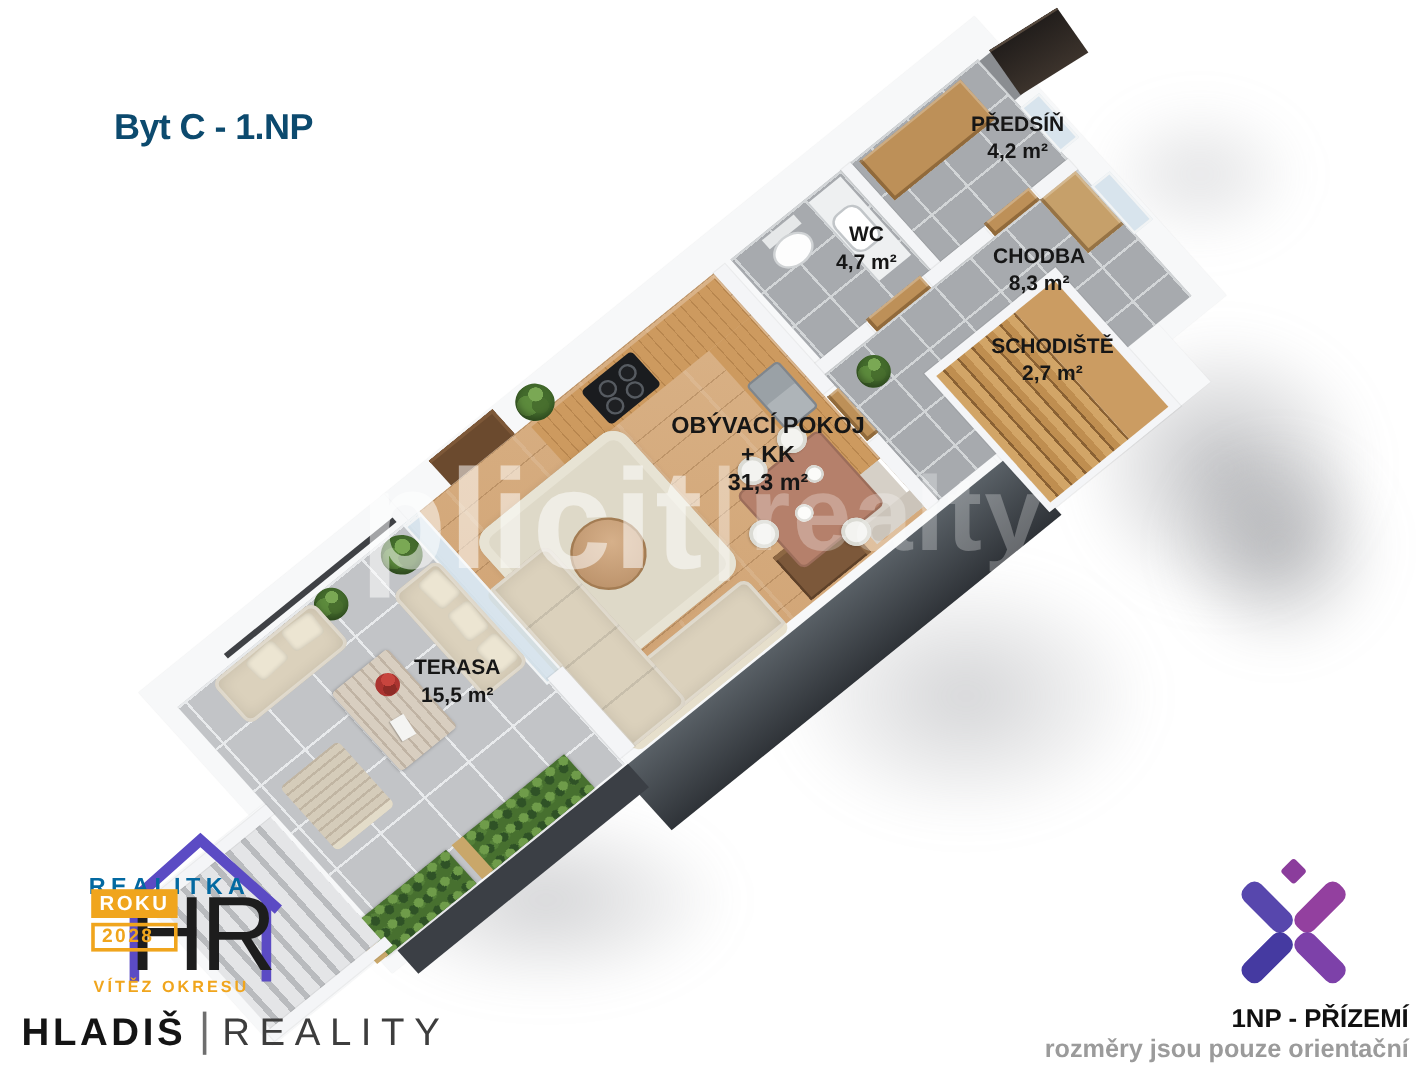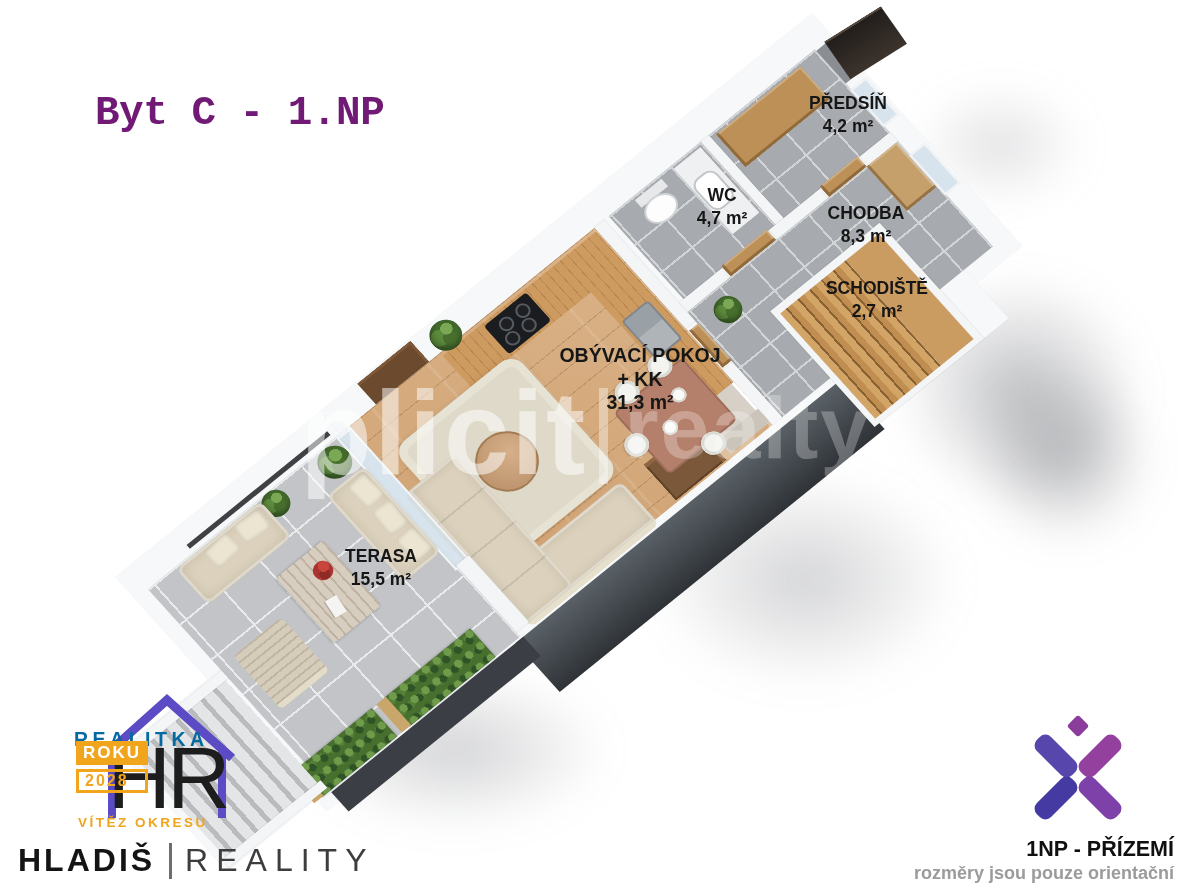--- a/index.html
+++ b/index.html
@@ -42,22 +42,22 @@
       radial-gradient(circle at 70% 55%,#2f5226 0 4px,transparent 4px),
       radial-gradient(circle at 45% 80%,#548038 0 4px,transparent 4px),#47702f;
       background-size:16px 14px,13px 15px,15px 12px;box-shadow:0 0 3px rgba(0,0,0,.3);}
   .chair{position:absolute;width:24px;height:24px;border-radius:50%;background:#f3f3f0;
          box-shadow:inset 0 0 0 3px #dbdbd4,0 1px 2px rgba(0,0,0,.2);}
   .plate{position:absolute;width:15px;height:15px;border-radius:50%;background:#fbfbf9;
          box-shadow:inset 0 0 0 2px #d8d8d2;}
   .burner{position:absolute;width:11px;height:11px;border:2px solid #565b61;border-radius:50%;background:#1e2023;}
   .glass{background:rgba(205,222,232,.75);border:2px solid #f2f4f5;}
   
-  #title{position:absolute;left:95px;top:90px;font-size:41px;font-weight:800;color:#701a75;
-         letter-spacing:-.5px;z-index:40;font-family:Liberation Mono, monospace;}
+  #title{position:absolute;left:95px;top:90px;font-size:30px;font-weight:800;color:#0c4a6e;
+         letter-spacing:-.5px;z-index:40;}
   .room-label{position:absolute;transform:translateX(-50%);text-align:center;color:#161616;
          font-weight:700;font-size:17.5px;line-height:23px;white-space:nowrap;z-index:40;}
   .room-label.big{font-size:19.5px;line-height:23.5px;}
   #watermark{position:absolute;left:300px;top:374px;display:flex;align-items:flex-start;z-index:30;pointer-events:none;}
   #wm1{font-size:118px;font-weight:700;color:rgba(255,255,255,.52);line-height:1;letter-spacing:2px;}
   #wmbar{width:9px;height:96px;background:rgba(255,255,255,.38);margin:14px 16px 0 12px;}
   #wm2{font-size:88px;font-weight:700;color:rgba(255,255,255,.27);line-height:1;margin-top:10px;letter-spacing:2px;}
   
   #award-l1{position:absolute;left:74px;top:728px;font-size:19.5px;font-weight:800;
             letter-spacing:4.5px;color:#0369a1;z-index:41;}
@@ -67,21 +67,21 @@
   #award-year{border:3px solid #f0a51d;color:#f0a51d;font-size:16px;font-weight:800;letter-spacing:2px;
             padding:0 6px;display:flex;align-items:center;}
   #award-l3{position:absolute;left:78px;top:815px;font-size:13.5px;font-weight:800;
             letter-spacing:2.5px;color:#f0a51d;z-index:41;}
   #agency-name{position:absolute;left:18px;top:842px;display:flex;align-items:center;z-index:41;}
   #agency-primary{font-size:32px;font-weight:800;letter-spacing:3px;color:#141414;}
   #agency-divider{width:3px;height:36px;background:#6e6e6e;margin:0 13px 0 14px;}
   #agency-secondary{font-size:32px;font-weight:300;letter-spacing:8px;color:#3d3d3d;}
   
   #floor-label{position:absolute;right:16px;top:837px;font-size:21.5px;font-weight:800;color:#101010;z-index:41;}
-  #floor-disclaimer{position:absolute;right:16px;top:863px;font-size:18px;font-weight:700;color:#9b9b9b;z-index:41;}
+  #floor-disclaimer{position:absolute;right:16px;top:863px;font-size:21px;font-weight:700;color:#9b9b9b;z-index:41;}
   #house-logo{position:absolute;left:96px;top:692px;z-index:40;}
   #xlogo{position:absolute;left:1020px;top:712px;z-index:40;}
 </style>
 </head>
 <body>
 
 <div id="stage">
 
   <div class="blob" style="left:850px;top:230px;width:340px;height:320px;background:radial-gradient(closest-side,rgba(120,122,128,.45),rgba(120,122,128,0) 72%);"></div>
   <div class="blob" style="left:940px;top:330px;width:250px;height:250px;background:radial-gradient(closest-side,rgba(105,107,113,.42),rgba(105,107,113,0) 72%);"></div>

